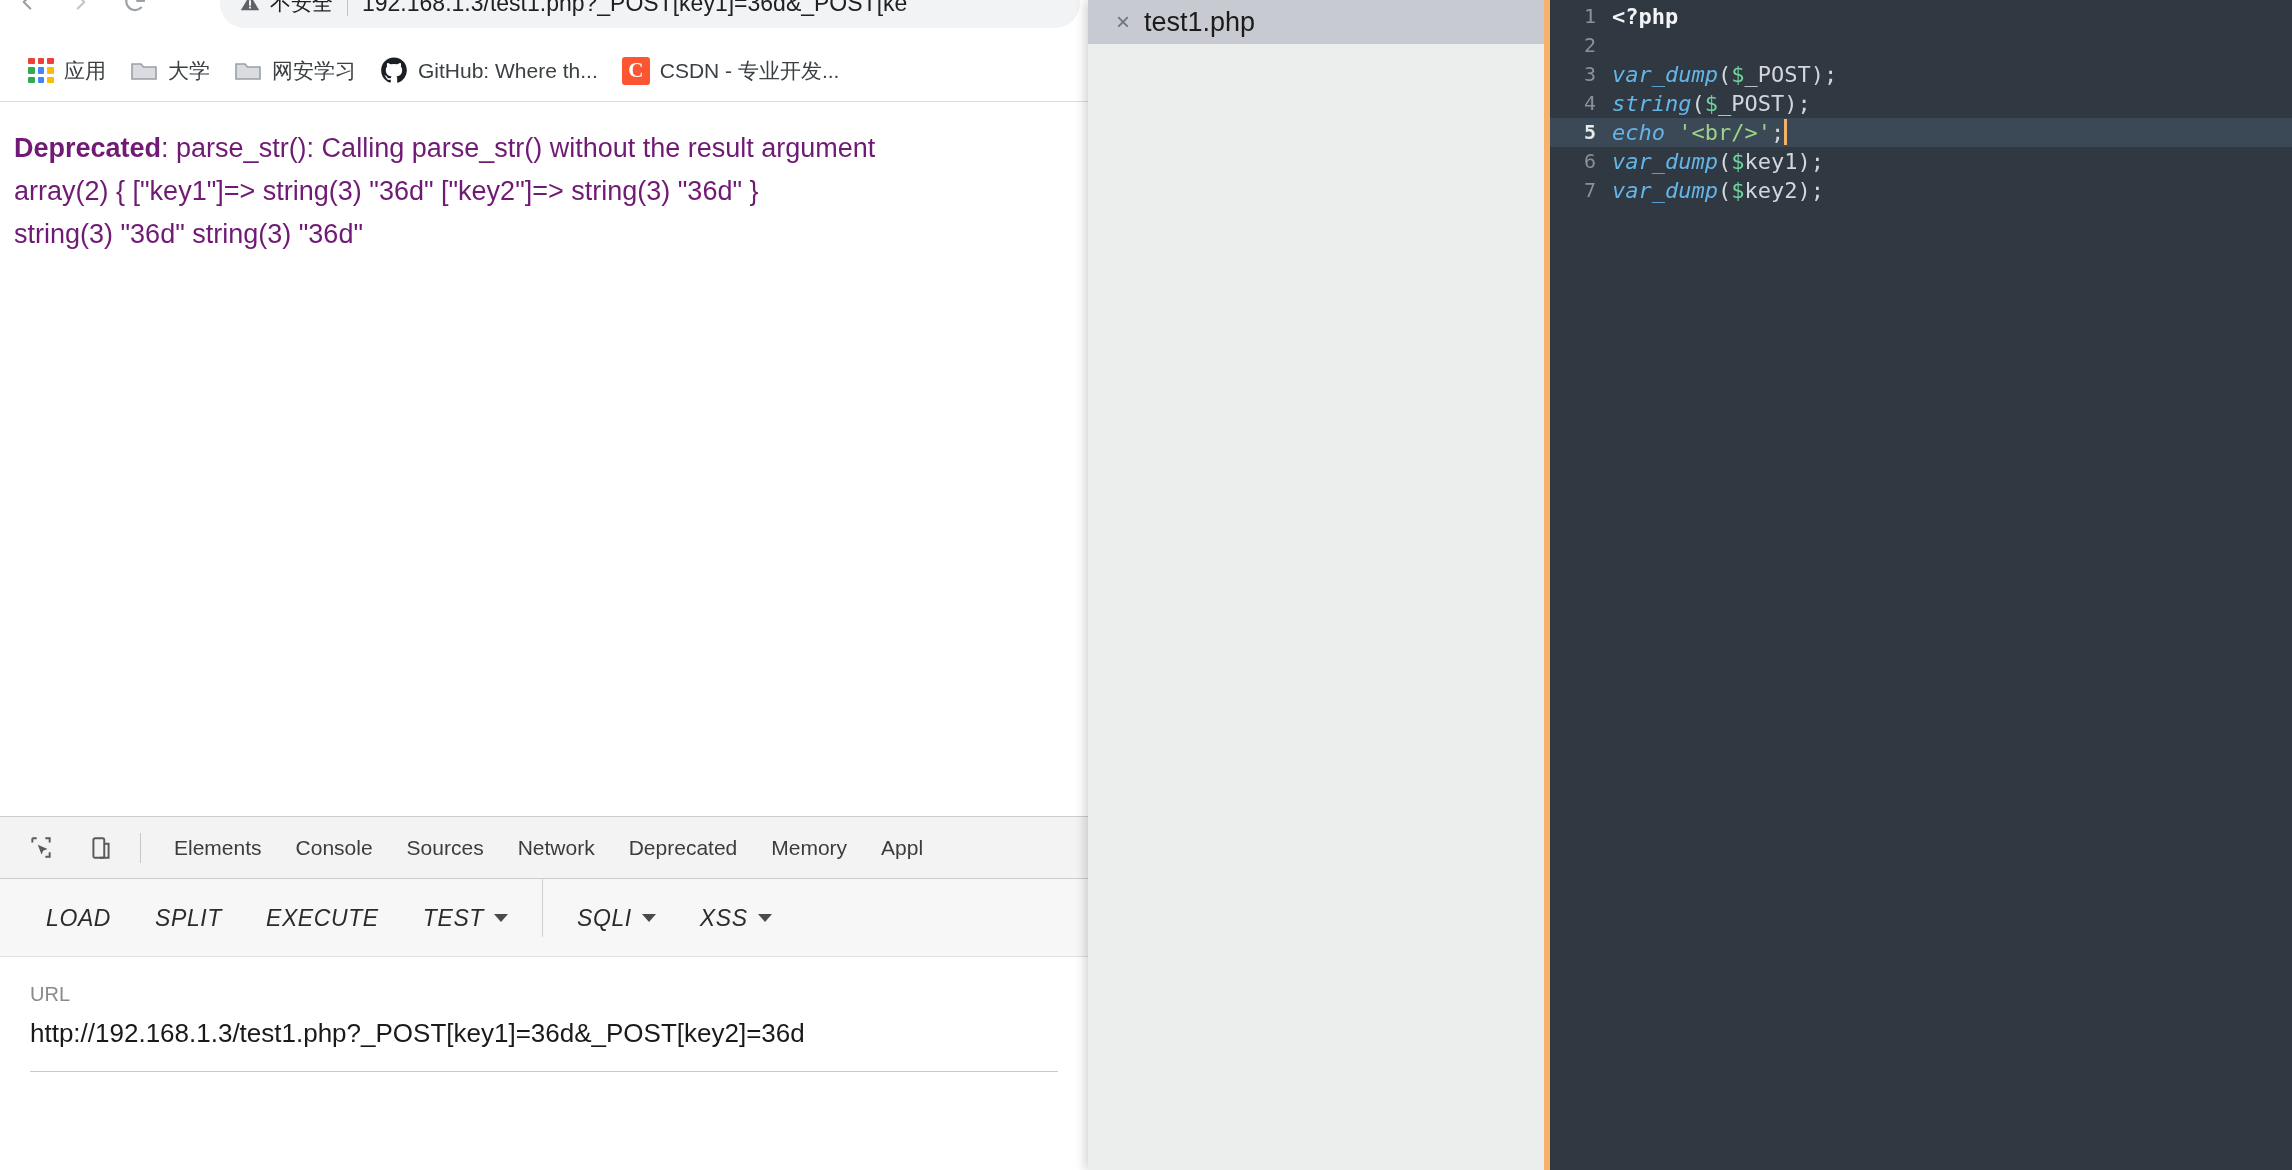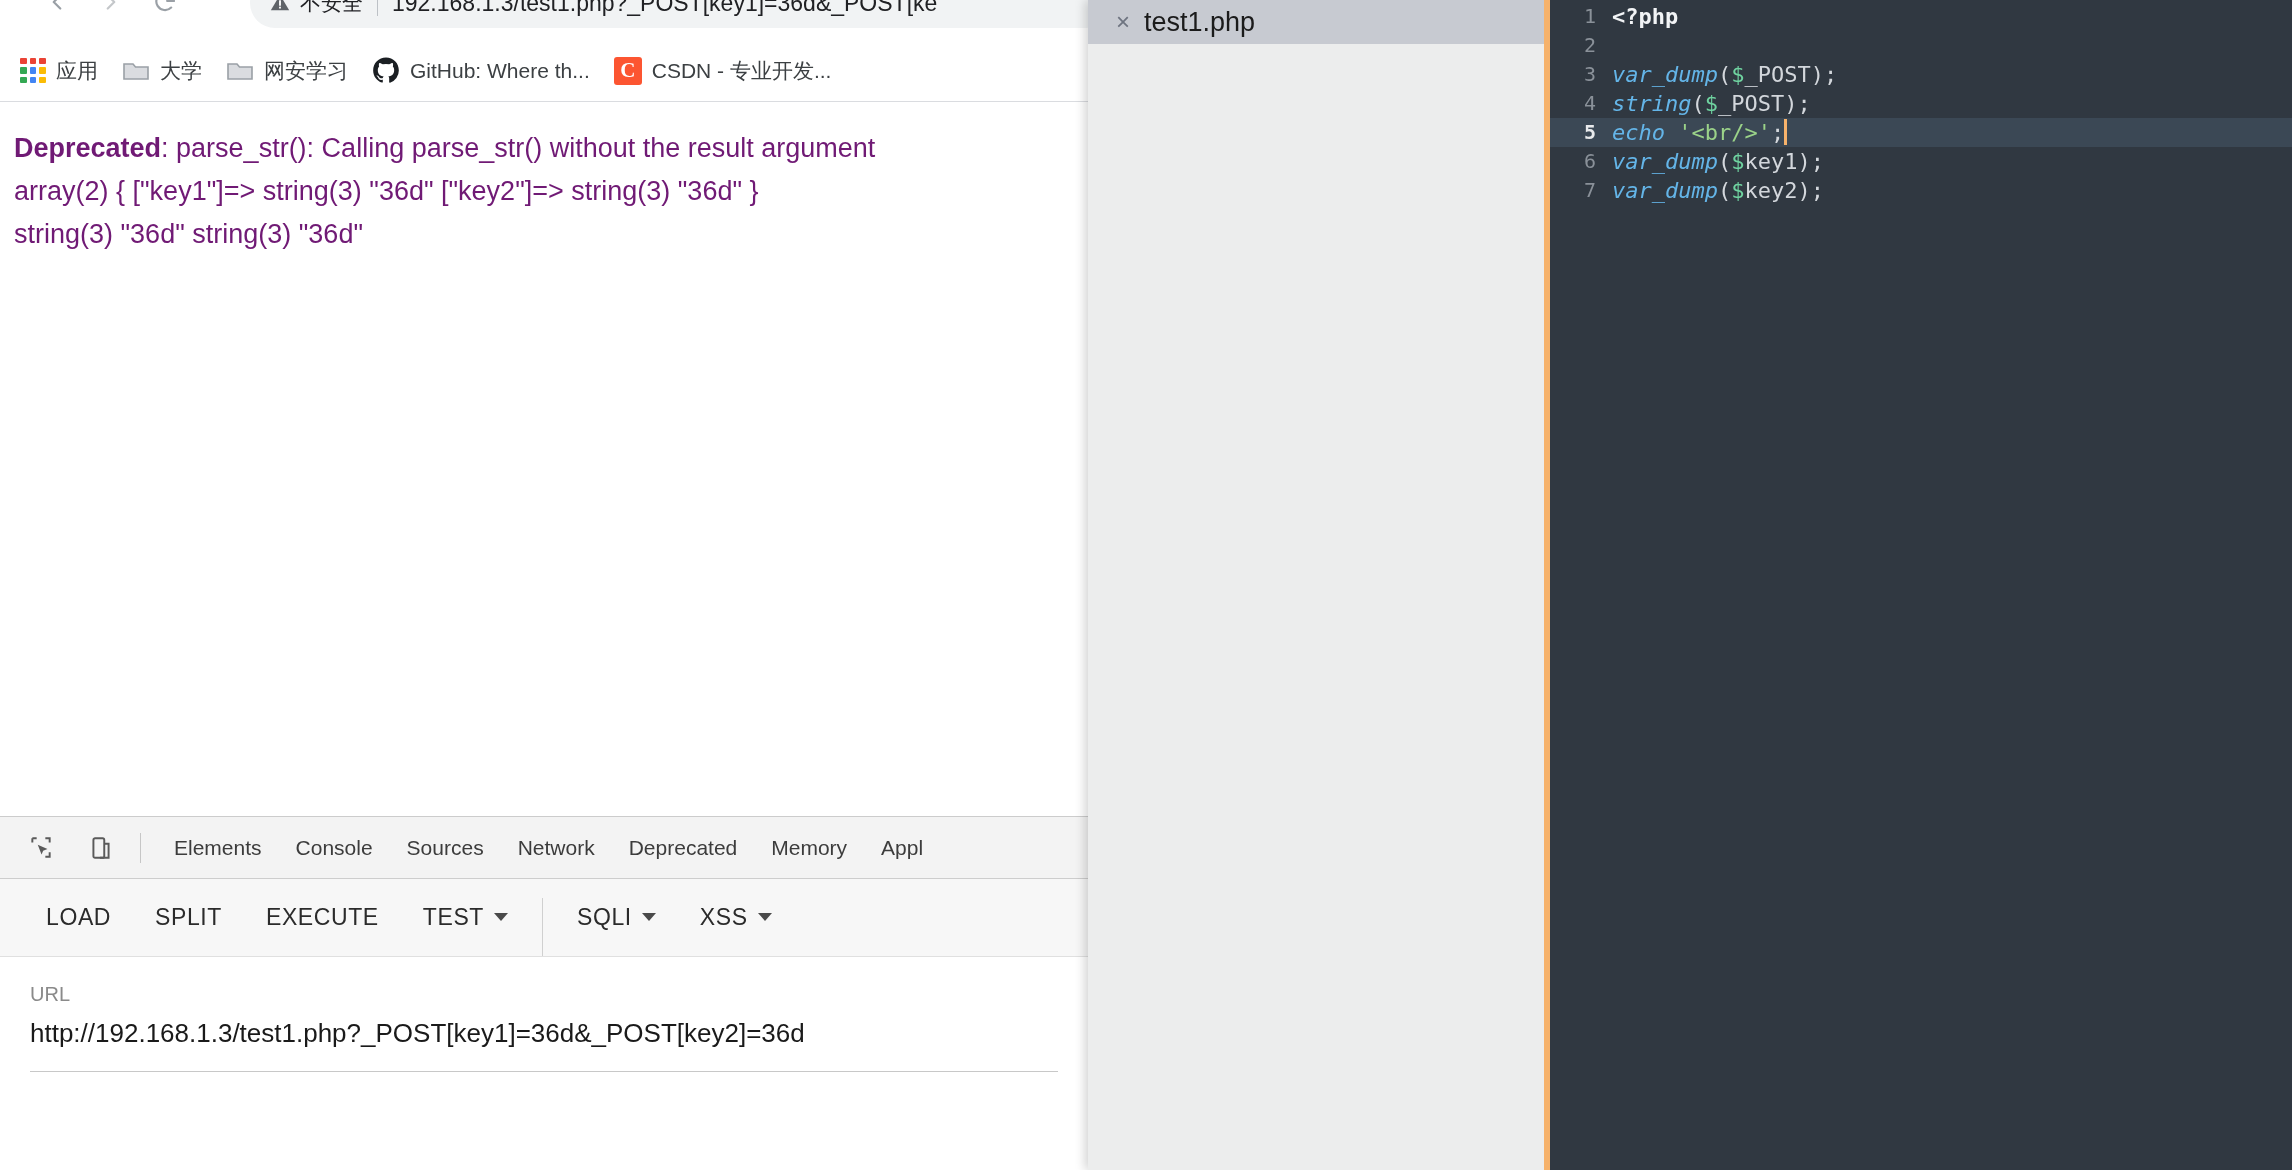--- a/index.html
+++ b/index.html
@@ -17,21 +17,20 @@
     position:absolute; left:0; top:0;
     width:1088px; height:1170px;
     background:#ffffff;
     overflow:hidden;
   }
 
   
   .omnibox-strip {
     position:absolute; left:0; top:0; width:1248px; height:40px;
     background:#ffffff;
-    margin-left:30px;
   }
   .nav-btns {
     position:absolute; left:0; top:-22px;
     display:flex; align-items:center; gap:0px;
   }
   .nav-btn {
     width:54px; height:48px;
     display:flex; align-items:center; justify-content:center;
     color:#9aa0a6;
   }
@@ -61,21 +60,21 @@
     font-size:23px; color:#202124; white-space:nowrap;
     font-family:"Liberation Sans", sans-serif;
   }
 
   
   .bookmarks {
     position:absolute; left:0; top:40px;
     width:1088px; height:62px;
     background:#ffffff;
     display:flex; align-items:center;
-    padding-left:8px;
+    padding-left:16px;
     border-bottom:1px solid #dadce0;
   }
   .bm {
     display:flex; align-items:center;
     padding:6px 12px;
     border-radius:6px;
     cursor:pointer;
     white-space:nowrap;
   }
   .bm .bm-label {
@@ -140,23 +139,24 @@
     font-size:21px; color:#3c3c3c;
     padding:0 17px; height:62px;
     display:flex; align-items:center;
     white-space:nowrap;
     font-family:"Liberation Sans", sans-serif;
   }
 
   
   .ext-toolbar {
     height:78px;
-    display:flex; align-items:flex-end;
+    display:flex; align-items:flex-start;
     background:#f7f7f7;
     border-bottom:1px solid #e0e0e0;
+    font-style:italic;
   }
   .ext-btn {
     font-size:23px; letter-spacing:0.6px;
     color:#2b2b2b; text-transform:uppercase;
     padding:0 22px; height:78px;
     display:flex; align-items:center; gap:10px;
     white-space:nowrap;
     font-family:"Liberation Sans", sans-serif;
   }
   .ext-btn:first-child { margin-left:24px; }

